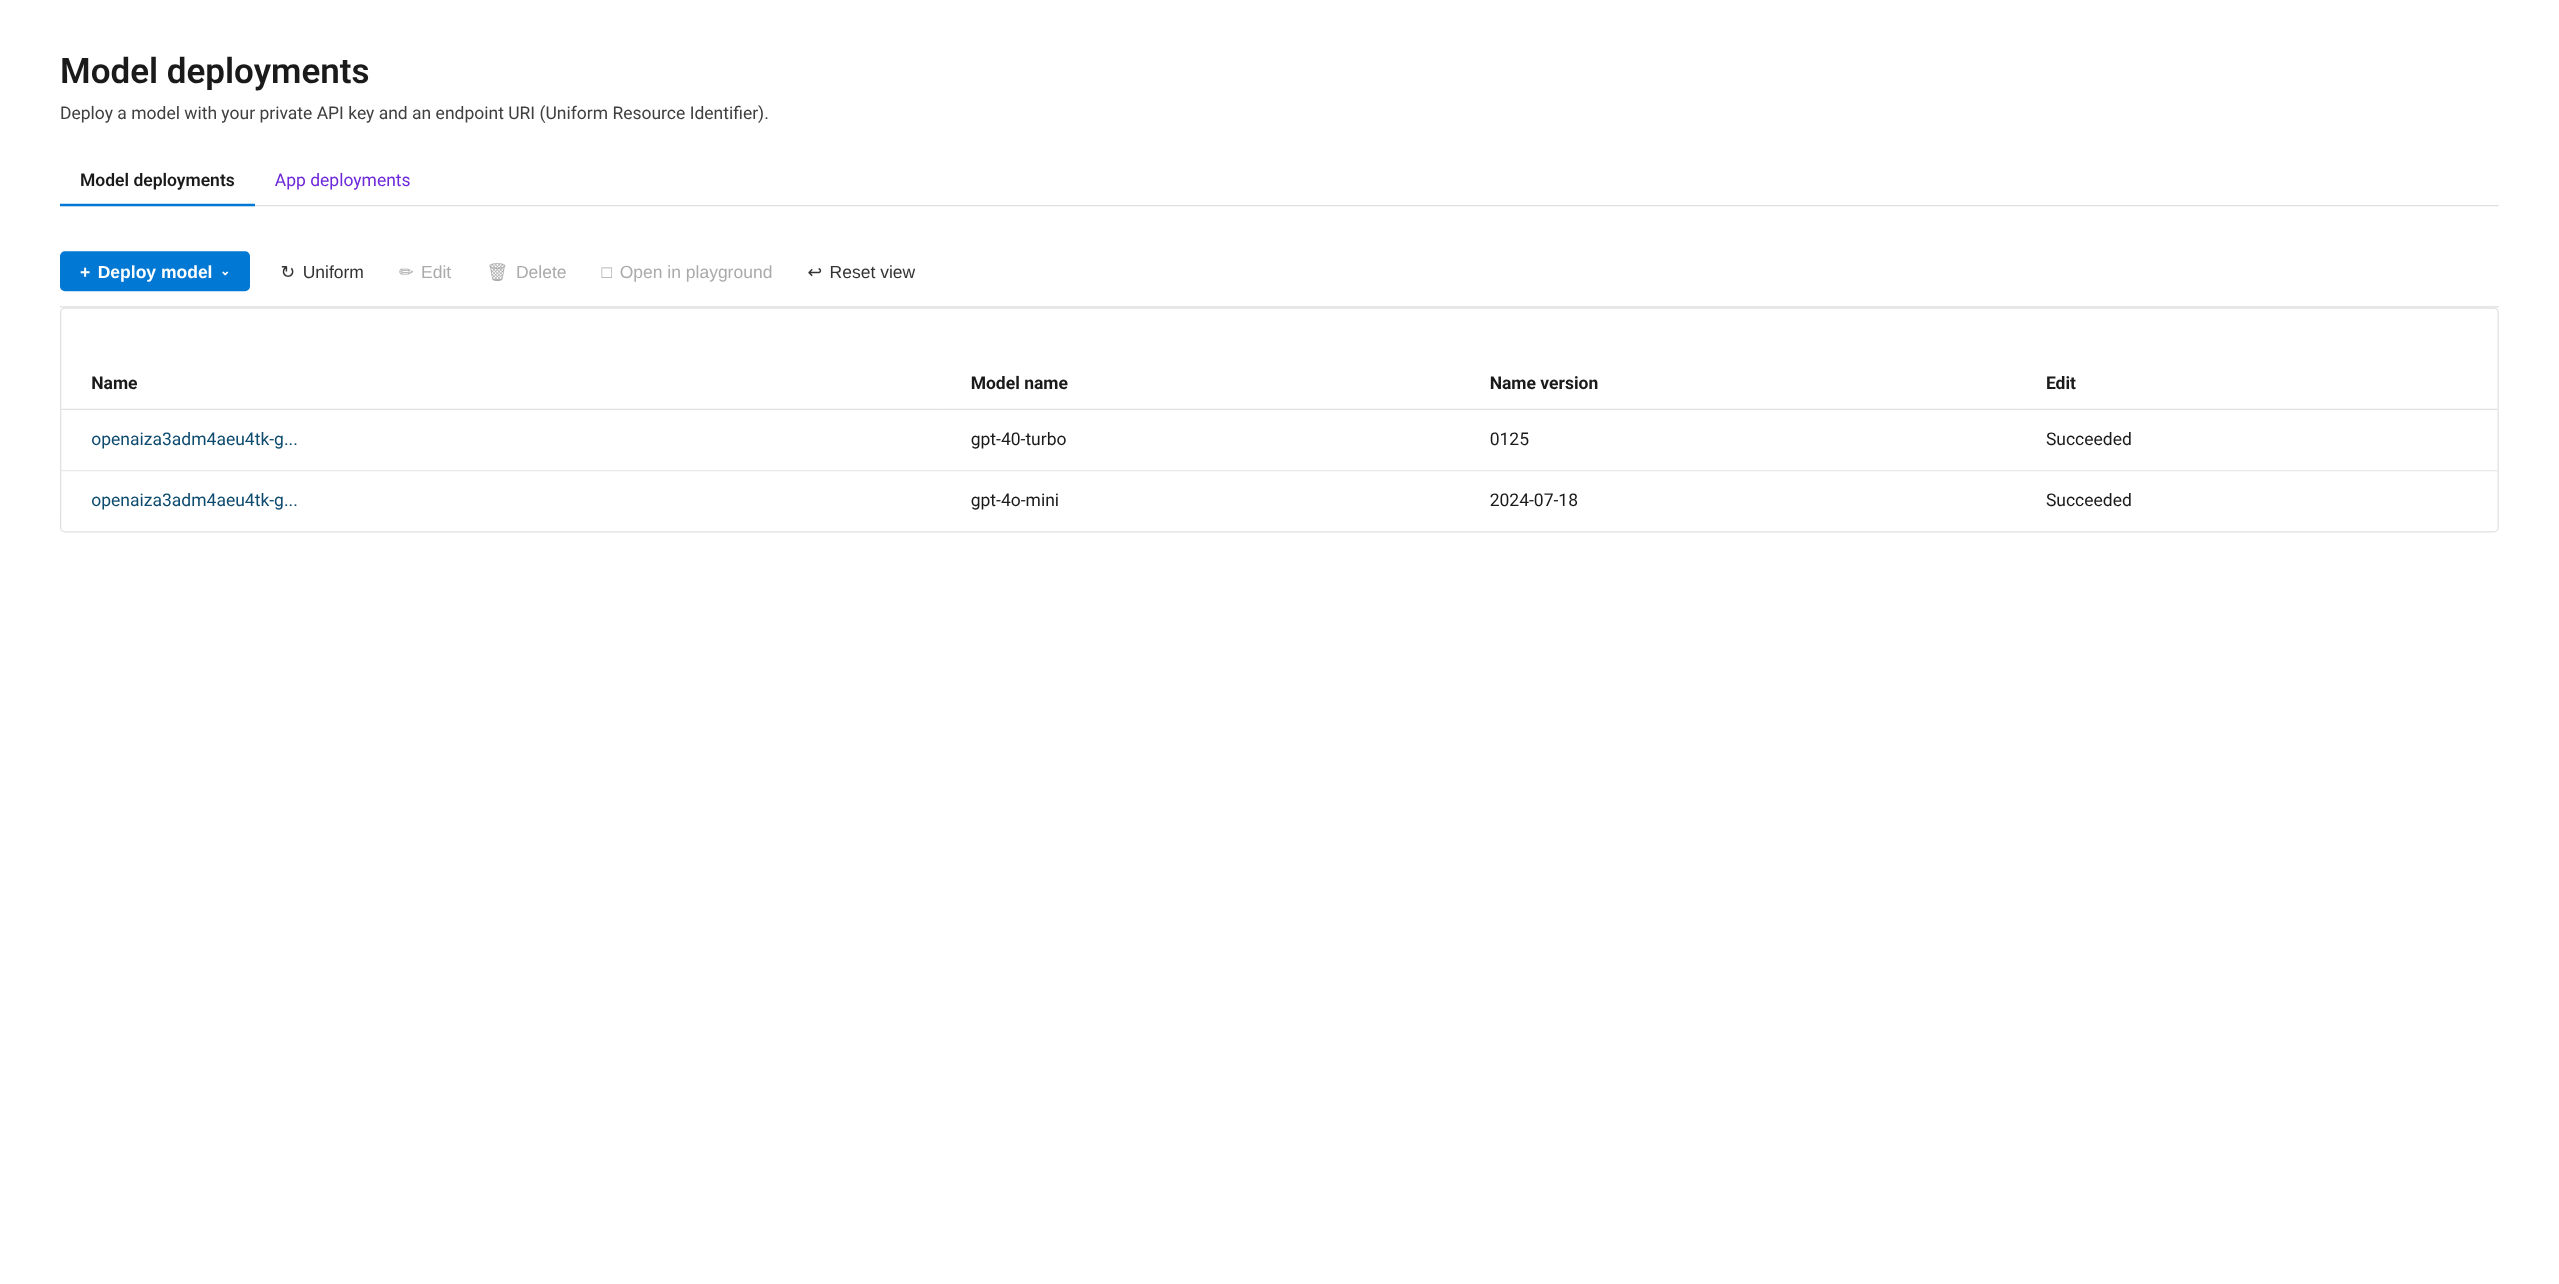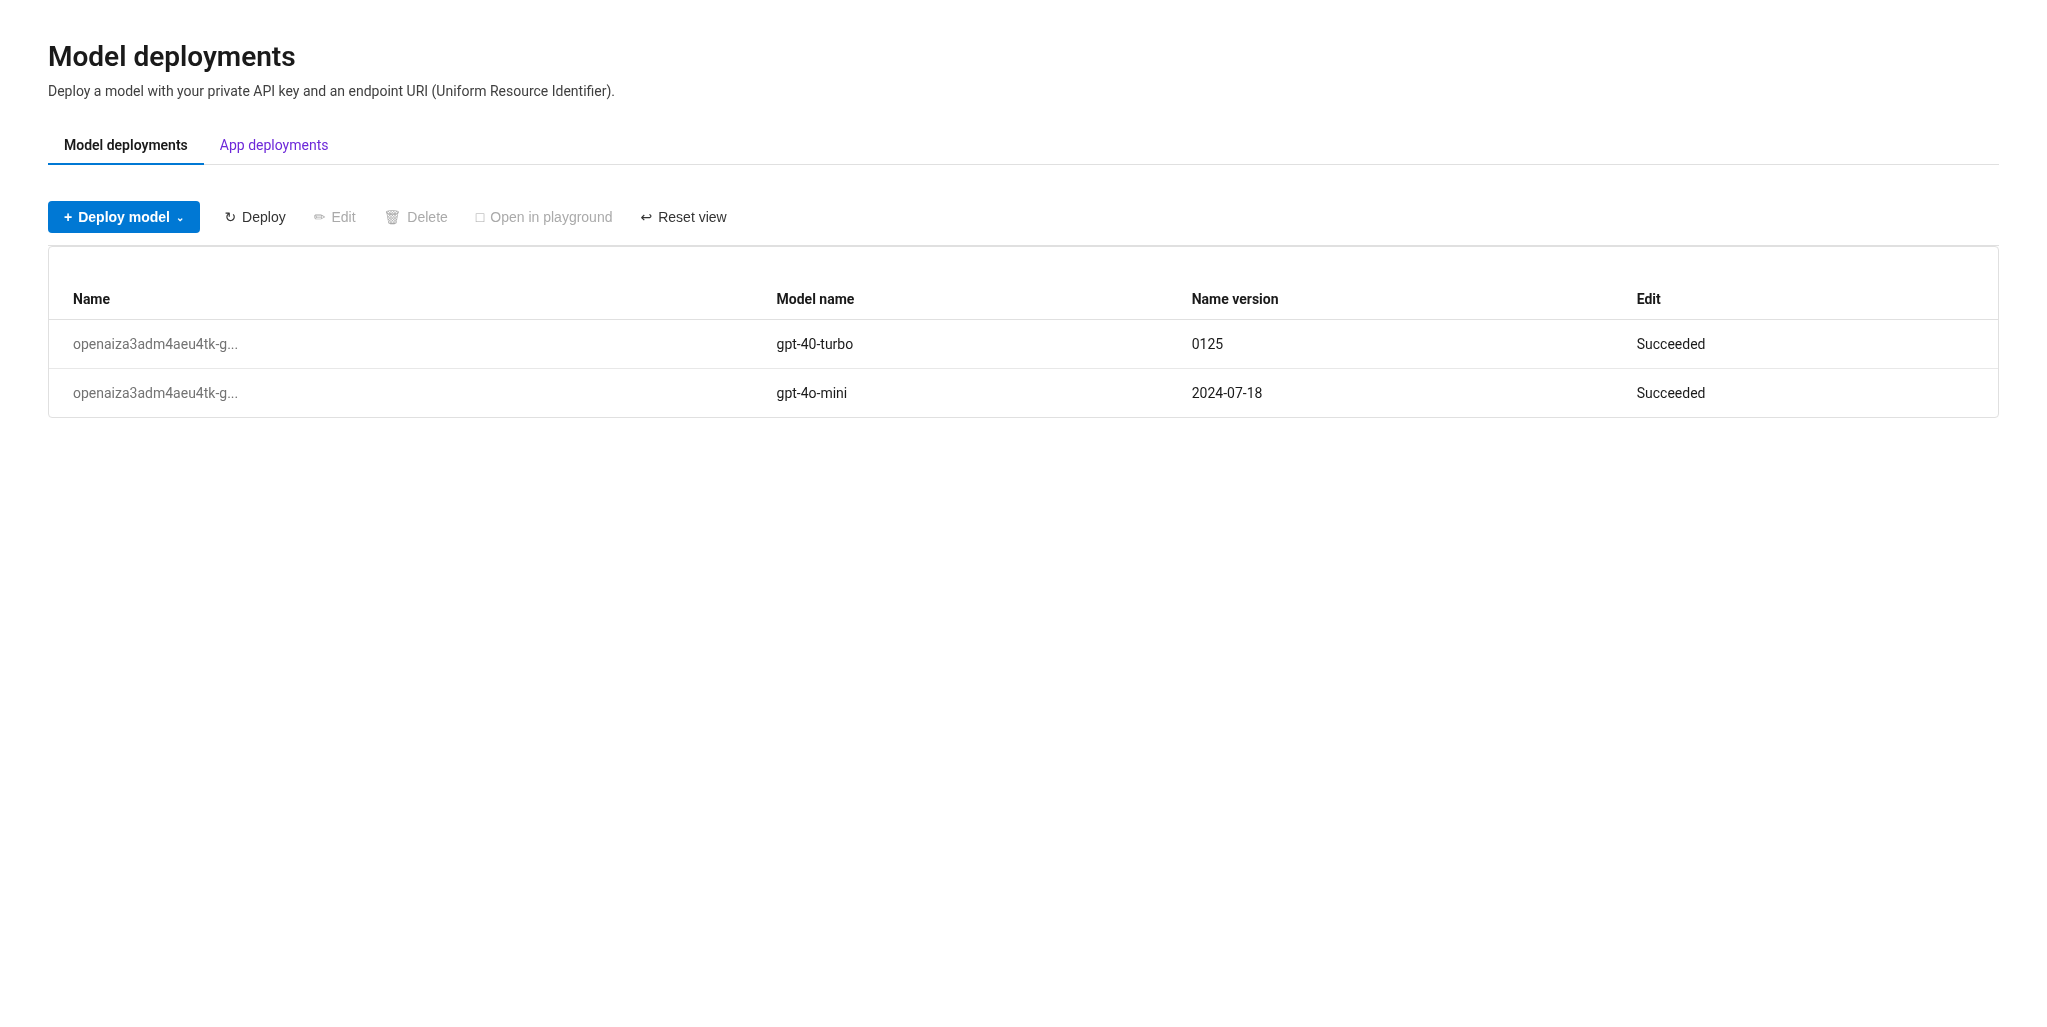--- a/index.html
+++ b/index.html
@@ -98,22 +98,21 @@
     }
 
     .table-container {
       border: 1px solid #e0e0e0;
       border-radius: 4px;
       margin-top: 0;
       overflow: hidden;
     }
 
     .table-inner {
-      padding: 8px 0 0 0;
-      margin-top: 24px;
+      padding: 40px 0 0 0;
     }
 
     table {
       width: 100%;
       border-collapse: collapse;
     }
 
     thead th {
       text-align: left;
       padding: 12px 24px;
@@ -128,21 +127,21 @@
       font-size: 14px;
       color: #1a1a1a;
       border-bottom: 1px solid #e8e8e8;
     }
 
     tbody tr:last-child td {
       border-bottom: none;
     }
 
     .link-cell {
-      color: #737373;
+      color: #0c4a6e;
       cursor: pointer;
       text-decoration: none;
     }
   </style>
 </head>
 <body>
 
 <h1 class="page-title">Model deployments</h1>
 
 <p class="page-subtitle">Deploy a model with your private API key and an endpoint URI (Uniform Resource Identifier).</p>
@@ -154,21 +153,21 @@
 
 <div class="toolbar">
   <button class="btn-deploy">
     <span>+</span>
     <span>Deploy model</span>
     <span class="chevron">⌄</span>
   </button>
 
   <button class="toolbar-btn">
     <span>↻</span>
-    <span>Deploy</span>
+    <span>Uniform</span>
   </button>
 
   <button class="toolbar-btn disabled">
     <span>✏</span>
     <span>Edit</span>
   </button>
 
   <button class="toolbar-btn disabled">
     <span>🗑</span>
     <span>Delete</span>

